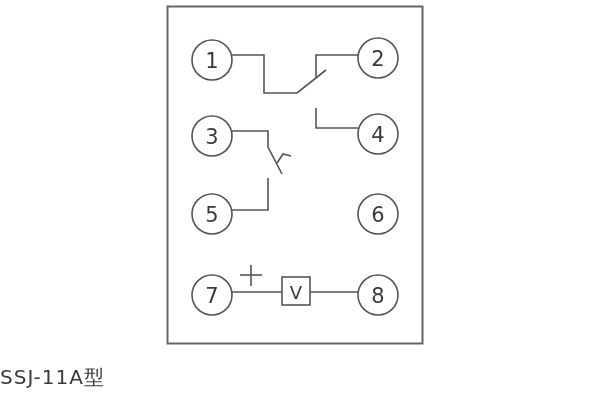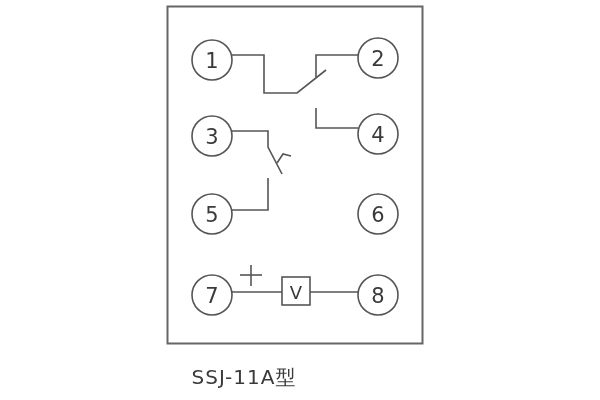--- a/index.html
+++ b/index.html
@@ -1,19 +1,19 @@
 <!DOCTYPE html>
 <html><head>
   <meta charset="utf-8">
   <style>
     html, body { margin: 0; padding: 0; background: #ffffff; }
     body { width: 600px; height: 400px; position: relative; overflow: hidden; font-family: "DejaVu Sans", sans-serif; }
     svg { position: absolute; left: 0; top: 0; }
     .caption {
-      position: absolute; left: 0; width: 488px; top: 364px; text-align: center;
+      position: absolute; left: 0; width: 488px; top: 364px; text-align: left;
       font-family: "DejaVu Sans", sans-serif; font-size: 20px; color: #3a3a3a; letter-spacing: 1px;
     }
   </style>
 </head>
 <body>
 
 <svg width="600" height="400" viewBox="0 0 600 400">
 
   <rect x="167.5" y="6.5" width="255" height="337" fill="none" stroke="#666" stroke-width="2"></rect>
 

